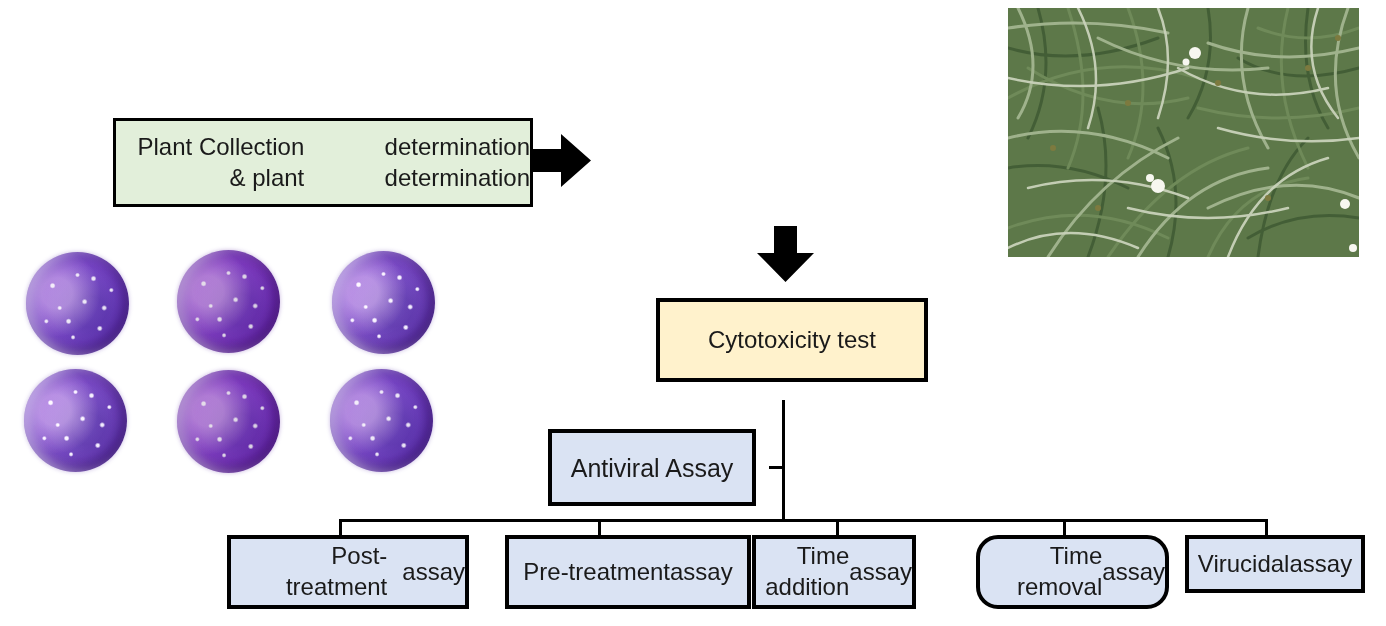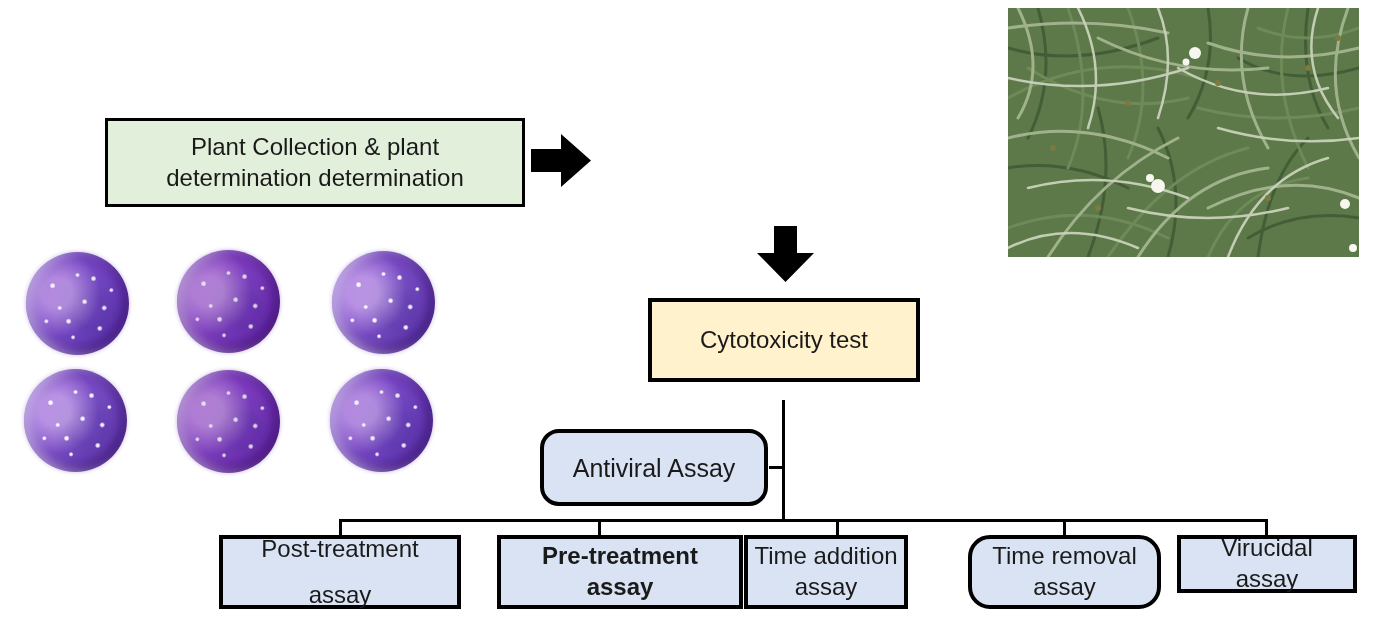--- a/index.html
+++ b/index.html
@@ -2,30 +2,30 @@
 <html><head>
 <meta charset="utf-8">
 <style>
   html,body{margin:0;padding:0;background:#fff;}
   .canvas{
     position:relative;width:1386px;height:626px;background:#ffffff;
     font-family:"Liberation Sans",sans-serif;color:#1a1a1a;overflow:hidden;
   }
   .box{
     position:absolute;box-sizing:border-box;
-    display:flex;flex-direction:column;justify-content:center;align-items:center;
-    text-align:center;border:3px solid #000;font-size:24px;line-height:1.28;
+    display:flex;flex-direction:row;justify-content:center;align-items:center;
+    text-align:right;border:3px solid #000;font-size:24px;line-height:1.28;margin-left:8px;
   }
   .box-green{left:105px;top:118px;width:420px;height:89px;background:#E2EFDA;}
   .box-peach{left:597px;top:117px;width:386px;height:95px;background:#FBE5D6;}
   .box-yellow{left:648px;top:298px;width:272px;height:84px;background:#FFF2CC;border-width:4px;}
   .box-blue{background:#DAE3F3;border-width:4px;}
-  .box-antiviral{left:540px;top:429px;width:228px;height:77px;font-size:25px;border-radius:19px;}
+  .box-antiviral{left:540px;top:429px;width:208px;height:77px;font-size:25px;}
   .box-post{left:219px;top:535px;width:242px;height:74px;gap:15px;}
-  .box-pre{left:497px;top:535px;width:246px;height:74px;font-weight:bold;}
+  .box-pre{left:497px;top:535px;width:246px;height:74px;}
   .box-timeadd{left:744px;top:535px;width:164px;height:74px;}
   .box-timerem{left:968px;top:535px;width:193px;height:74px;border-radius:22px;}
   .box-viru{left:1177px;top:535px;width:180px;height:58px;}
   .line{position:absolute;background:#000;}
   .arrow{position:absolute;}
   .photo{position:absolute;left:1008px;top:8px;width:351px;height:249px;}
   .wells{position:absolute;left:0;top:0;width:470px;height:500px;}
   .well{
     position:absolute;width:103px;height:103px;border-radius:50%;
     background:

